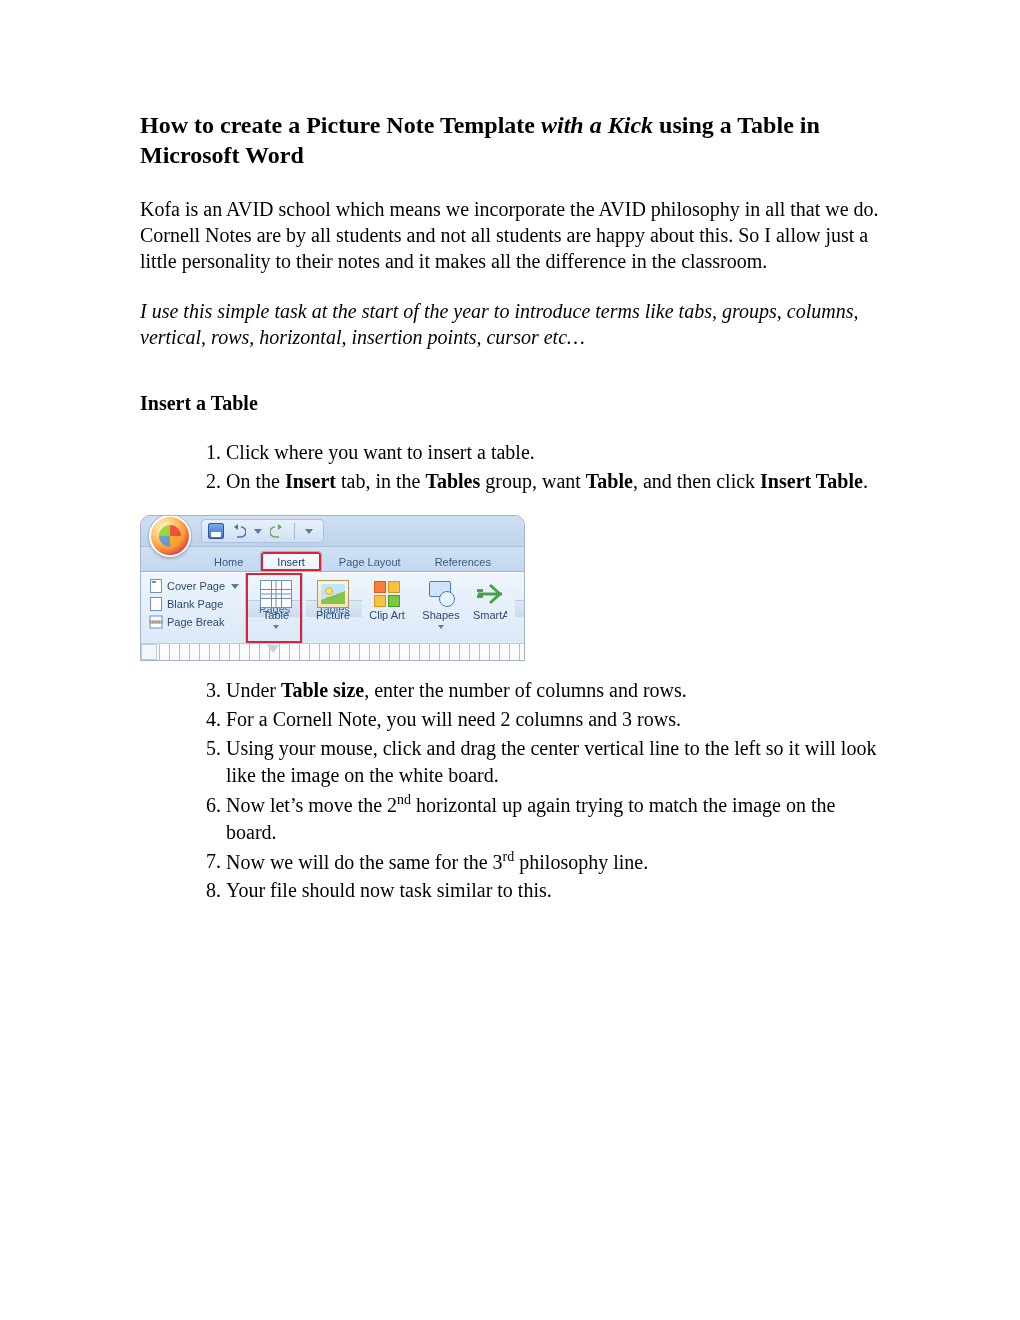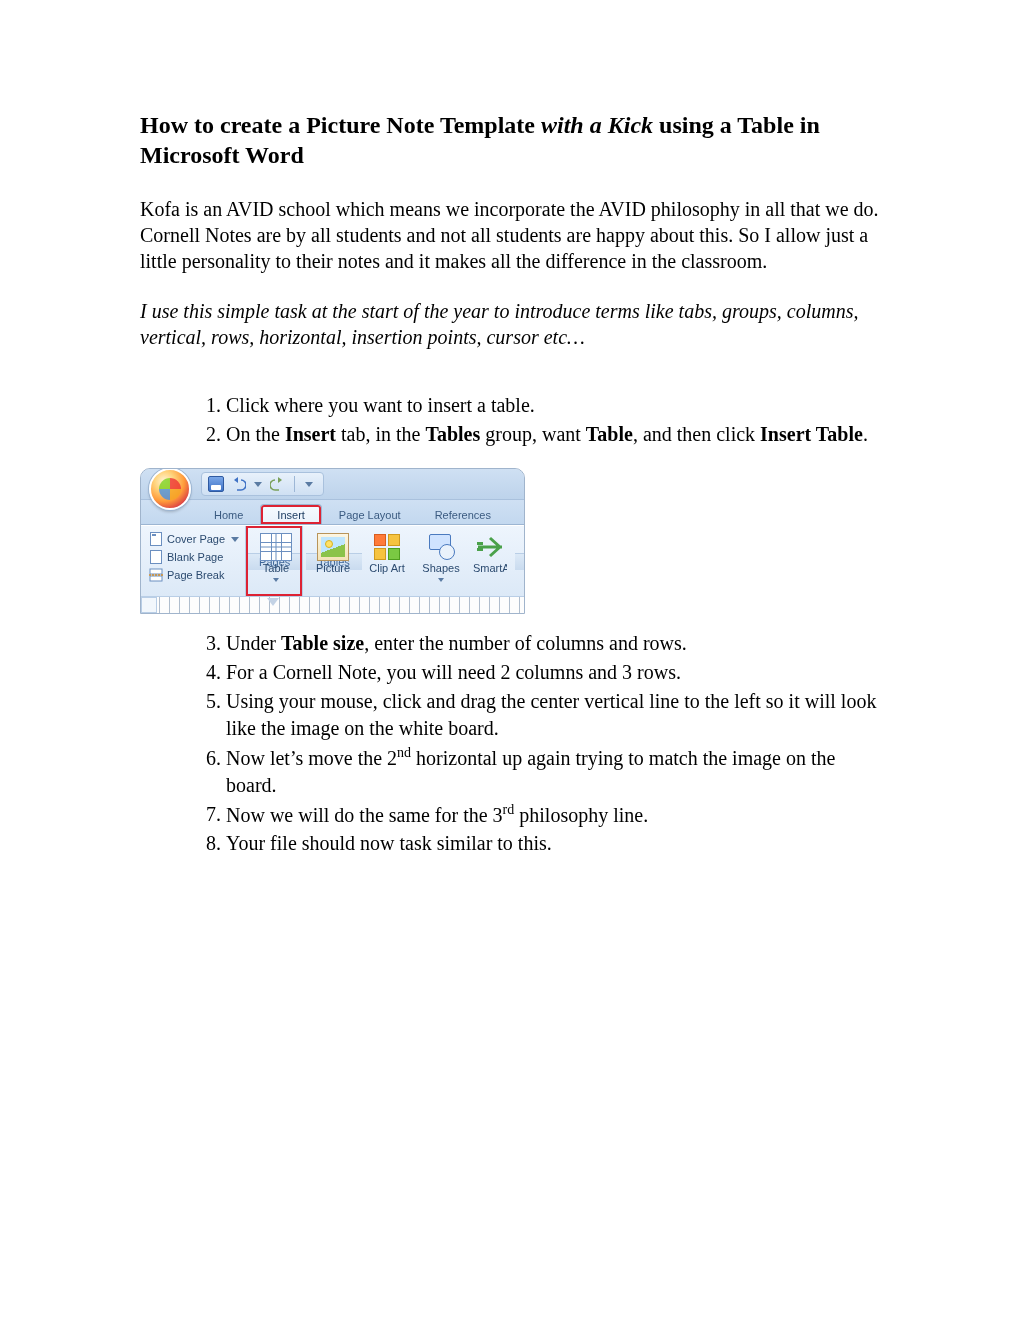--- a/index.html
+++ b/index.html
@@ -257,20 +257,21 @@
 <div class="page">
 
   <h1 class="title">
     <span>How to create a Picture Note Template </span><span class="italic">with a Kick</span><span> using a Table in Microsoft Word</span>
   </h1>
 
   <p class="body">Kofa is an AVID school which means we incorporate the AVID philosophy in all that we do. Cornell Notes are by all students and not all students are happy about this. So I allow just a little personality to their notes and it makes all the difference in the classroom.</p>
 
   <p class="intro-italic">I use this simple task at the start of the year to introduce terms like tabs, groups, columns, vertical, rows, horizontal, insertion points, cursor etc…</p>
 
+  <h2 class="section">Insert a Table</h2>
 
   <ol class="steps" start="1">
     <li>Click where you want to insert a table.</li>
     <li>
       <span>On the </span><b>Insert</b><span> tab, in the </span><b>Tables</b><span> group, want </span><b>Table</b><span>, and then click </span><b>Insert Table</b><span>.</span>
     </li>
   </ol>
 
   <div class="ribbon-wrap">
     <div class="ribbon">

